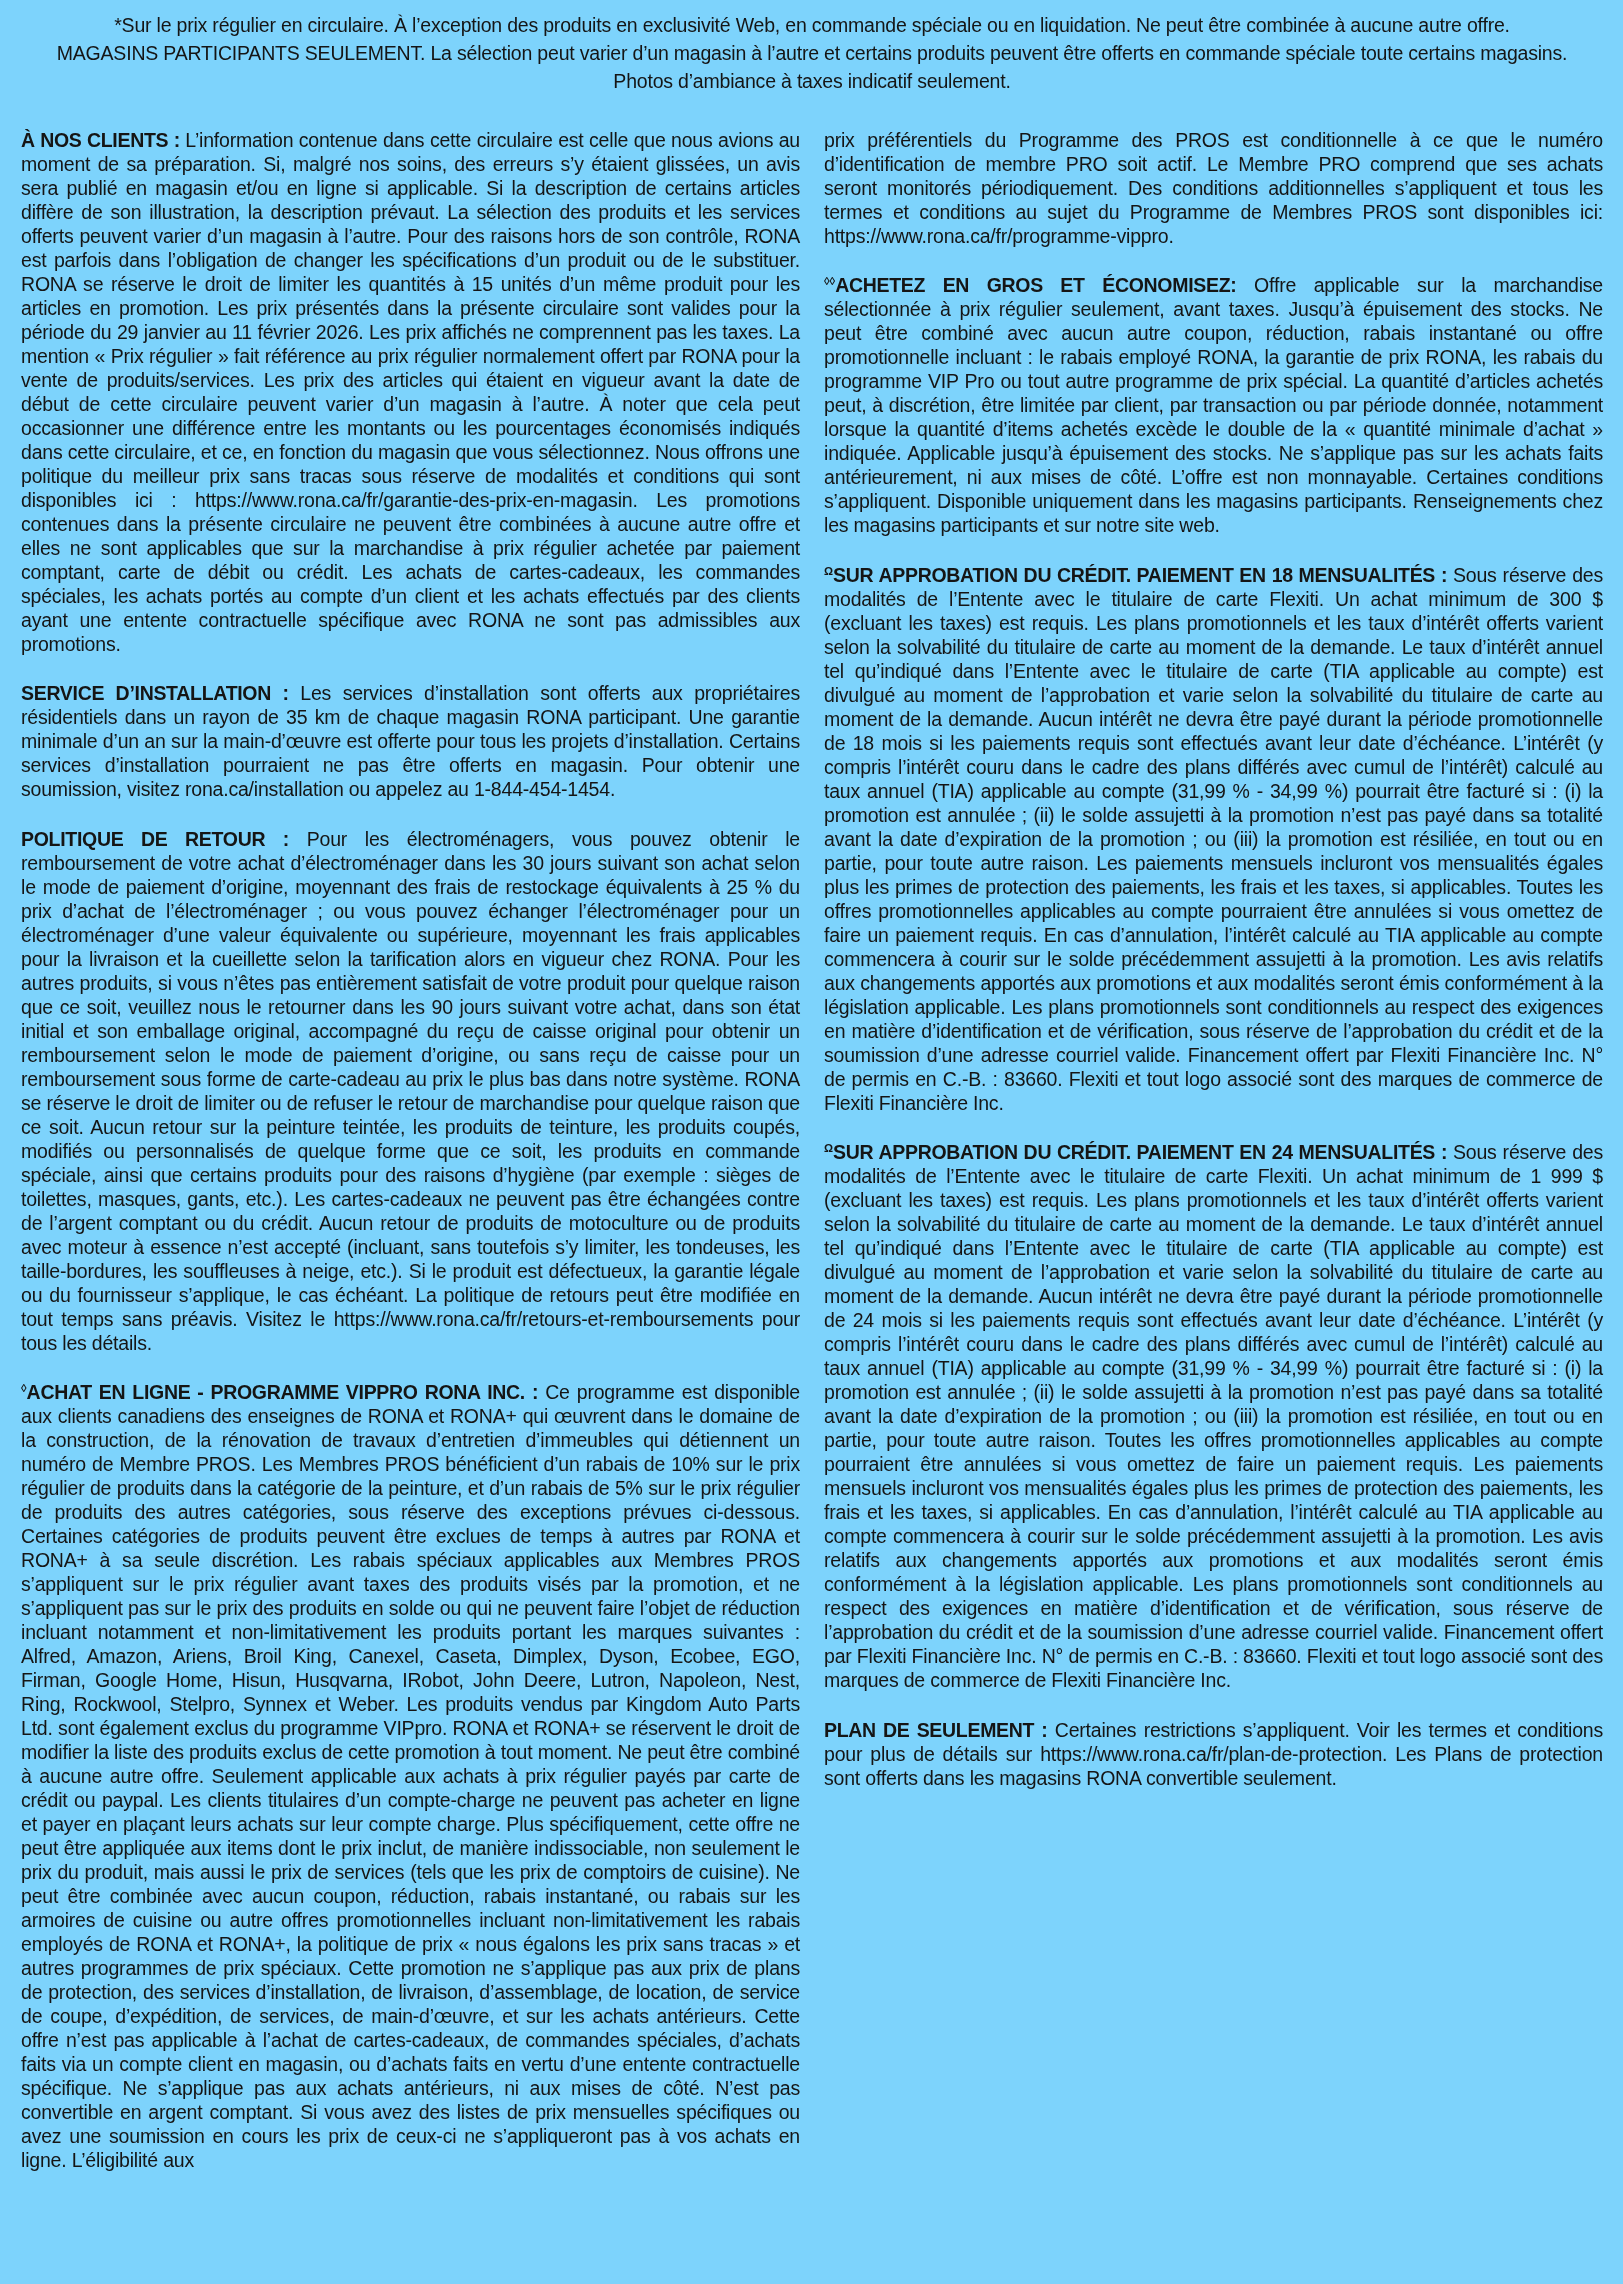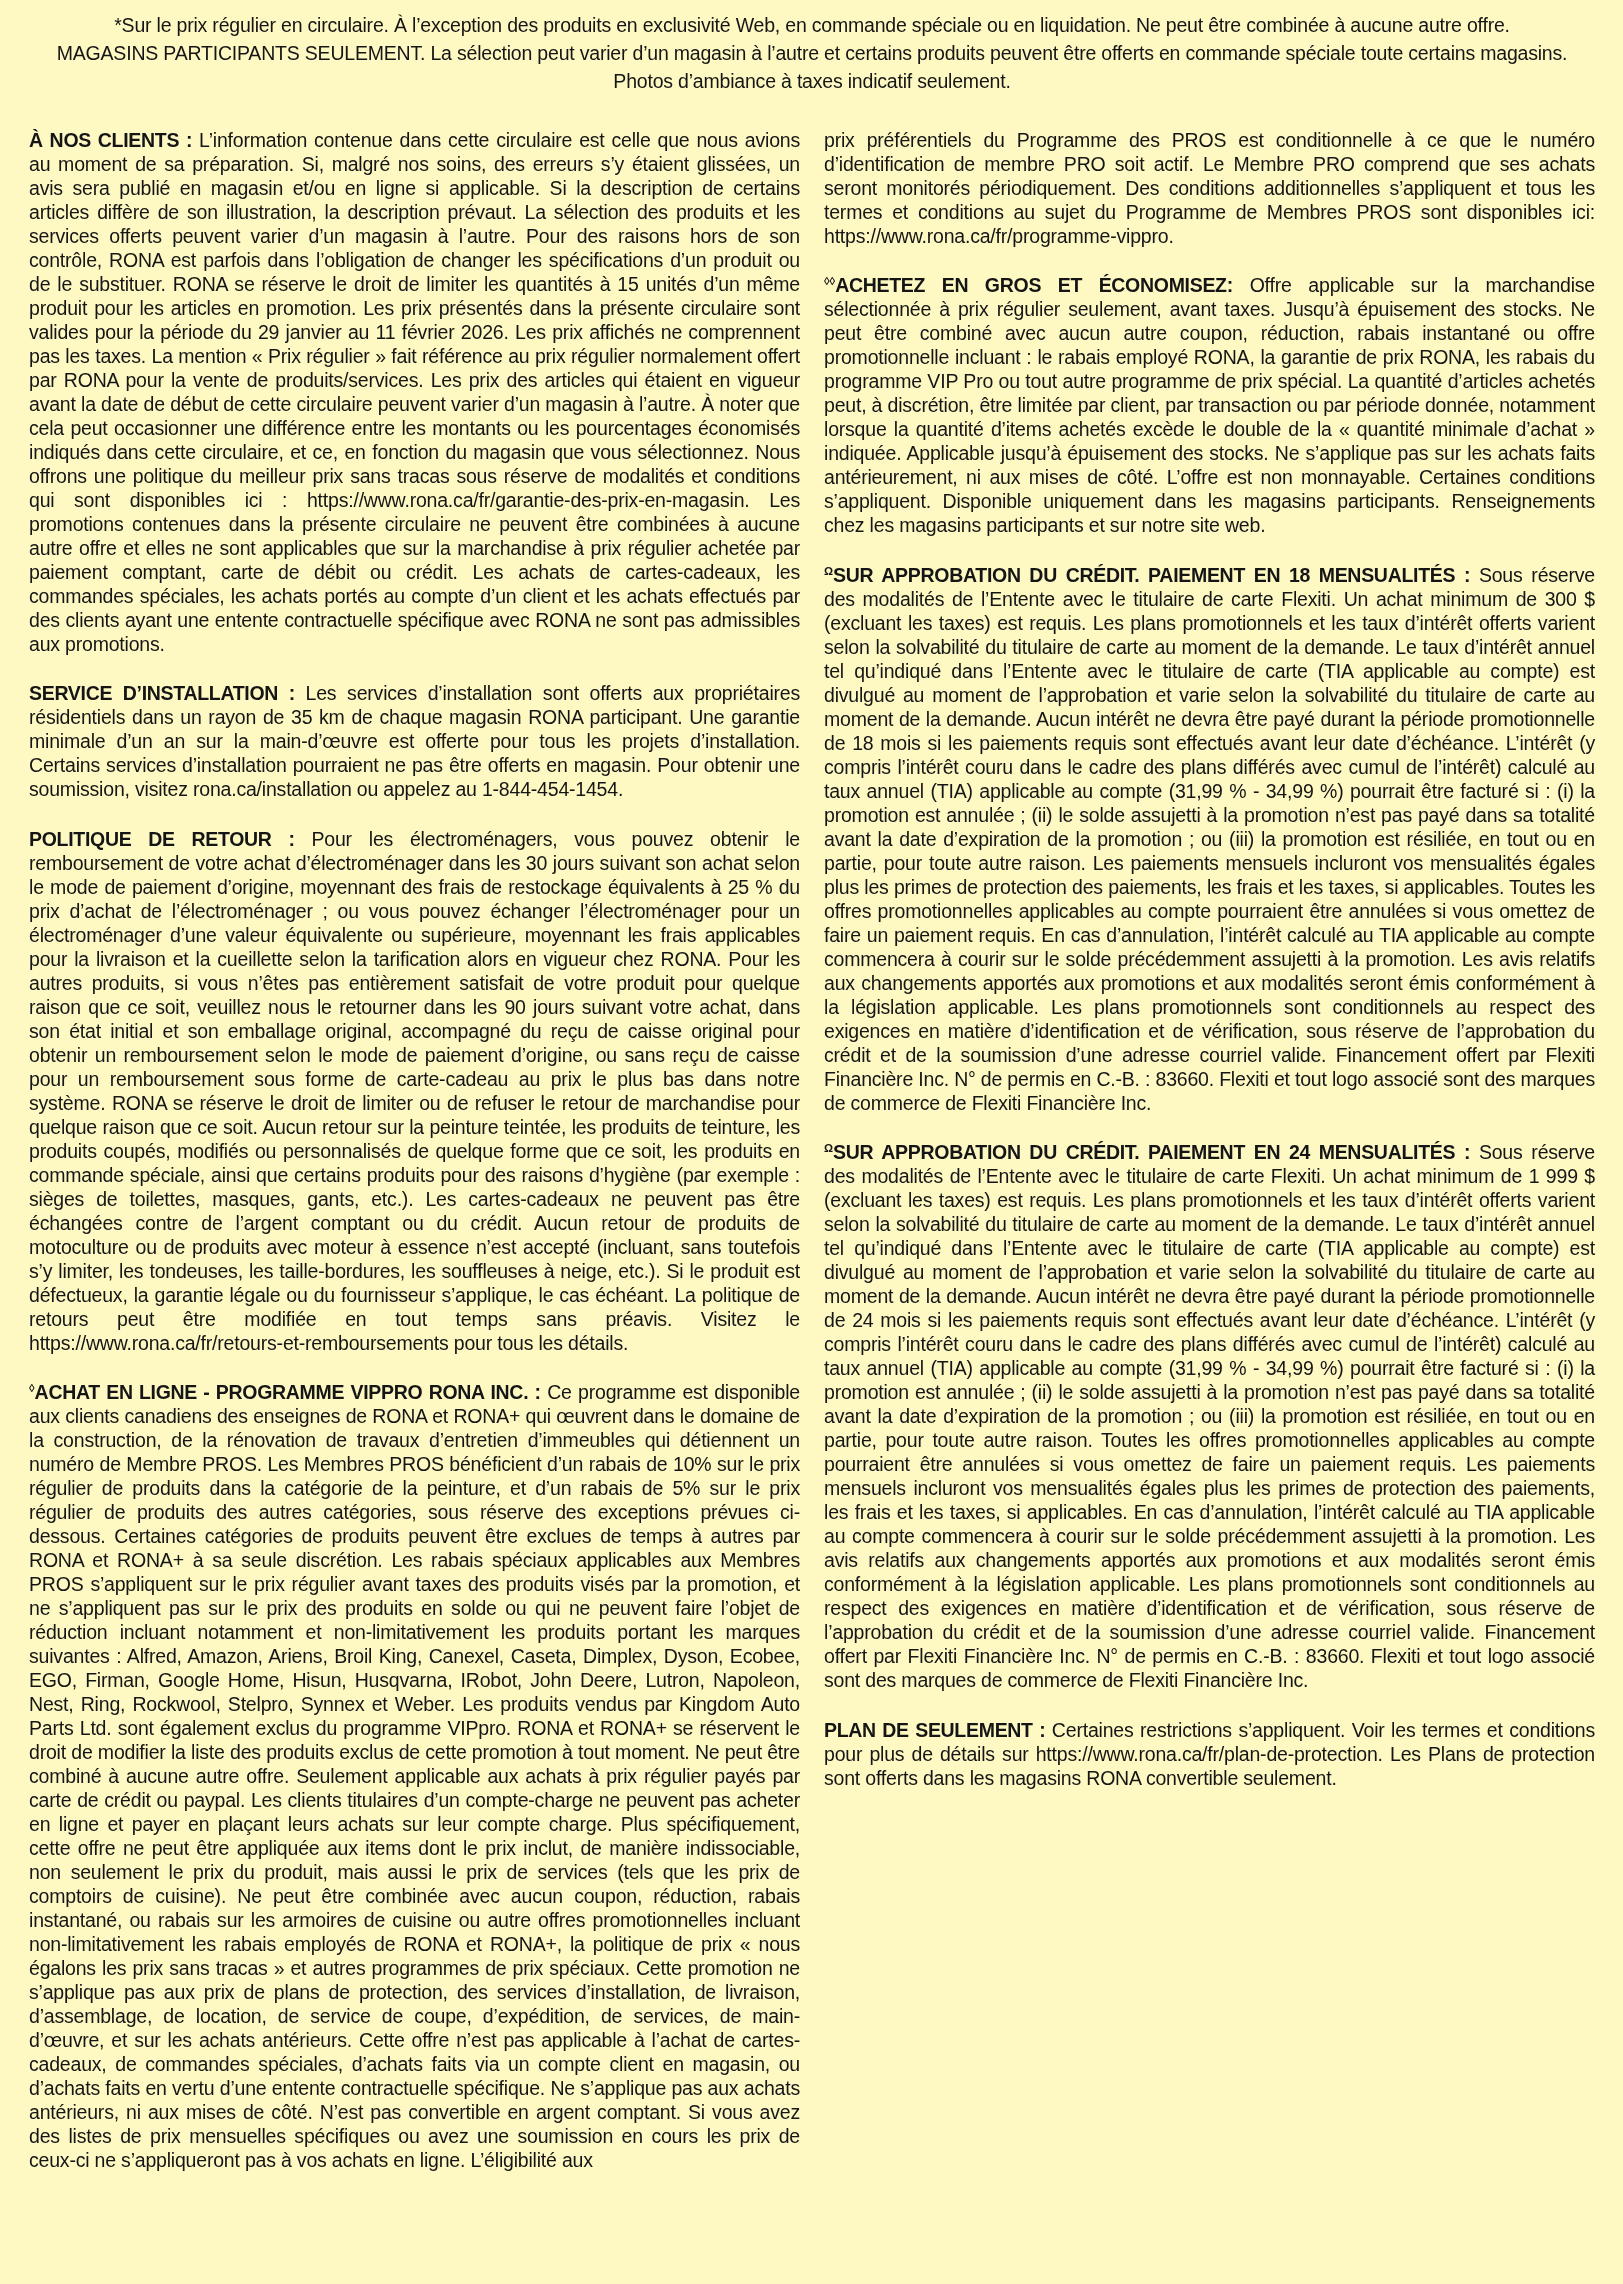--- a/index.html
+++ b/index.html
@@ -1,37 +1,37 @@
 <!DOCTYPE html>
 <html lang="fr" style="font-size:12px"><head>
 <meta charset="utf-8">
 <style>
   html,body{margin:0;padding:0;background:#e8e8e8;}
   .page{
     position:relative;
     width:1624px;height:2284px;
-    background:#fef9c3;
+    background:#7dd3fc;
     color:#151515;
     font-family:"Liberation Sans","DejaVu Sans",sans-serif;
     overflow:hidden;
     box-sizing:border-box;
   }
   .flyer-header{
     padding-top:10.5px;
     text-align:center;
     font-size:19.5px;
     line-height:28px;
     letter-spacing:-0.2px;
   }
   .flyer-header .hline{margin:0 30px;}
   .flyer-header .b{font-weight:normal;}
   .cols{
     display:flex;
     gap:24px;
-    padding:0 29px;
+    padding:0 21px;
     margin-top:33px;
     box-sizing:border-box;
   }
   .col{
     flex:1 1 0;
     min-width:0;
   }
   .para{
     margin:0 0 25.6px 0;
     font-size:19.5px;

